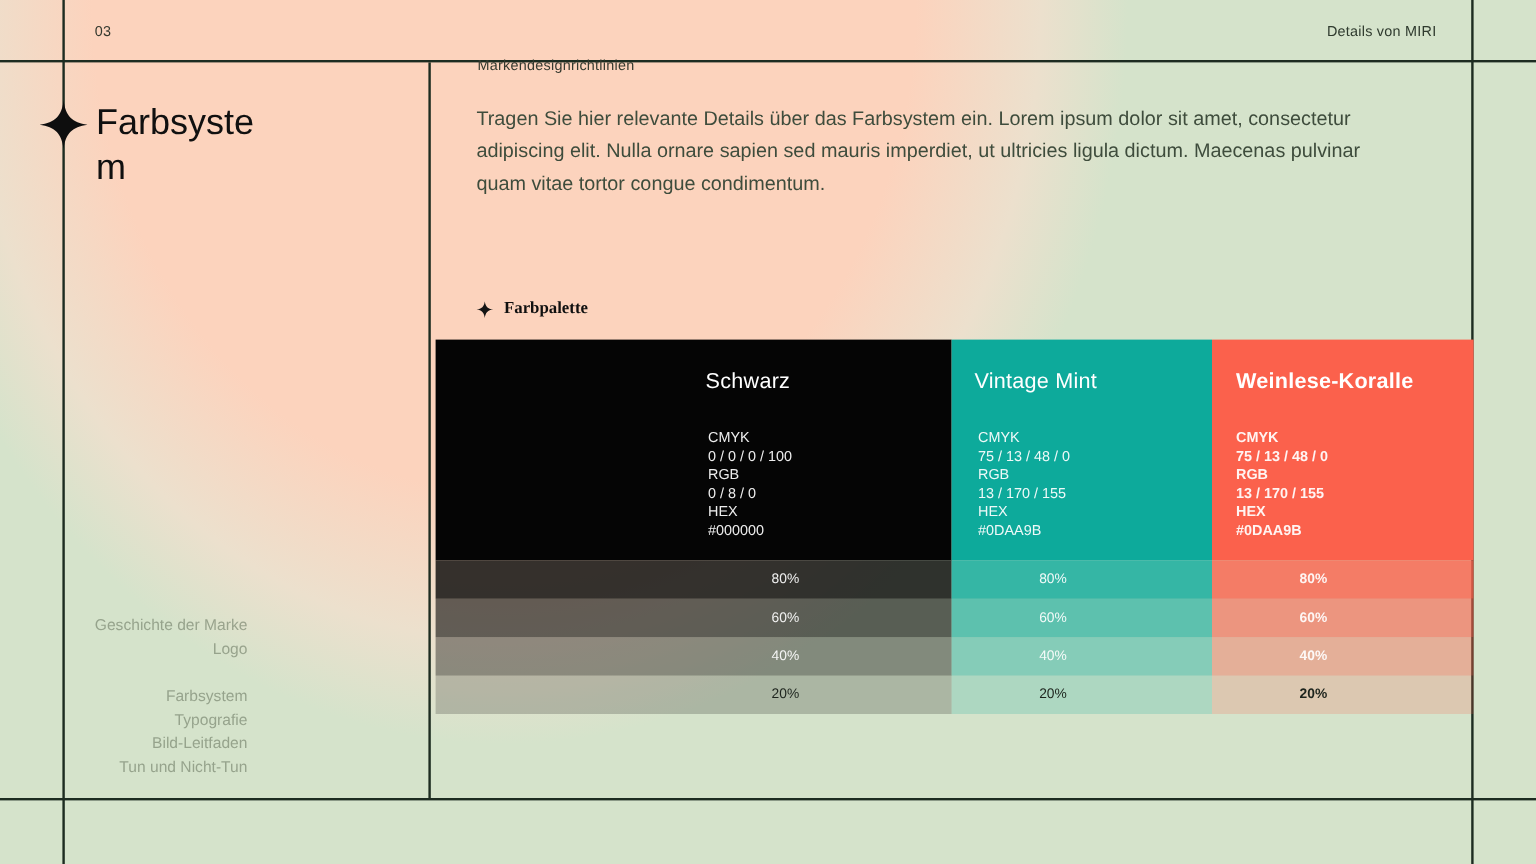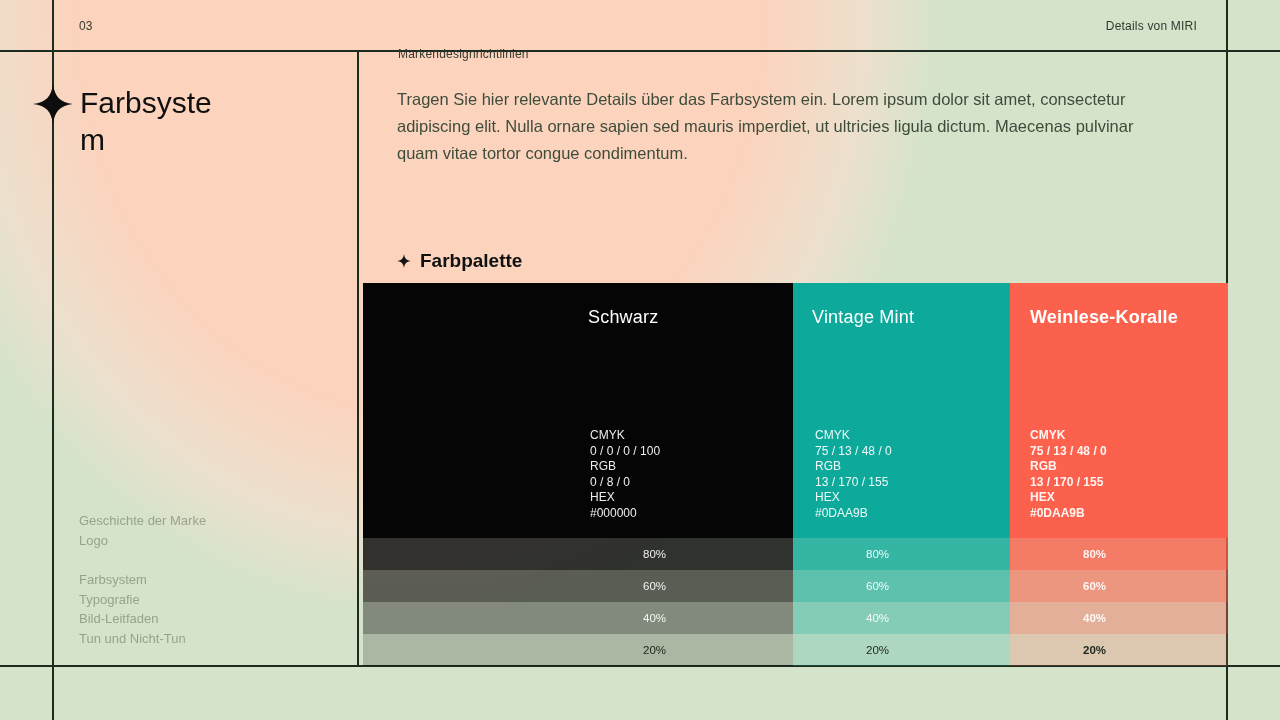--- a/index.html
+++ b/index.html
@@ -17,32 +17,32 @@
   
   .hdr-text{position:absolute;top:19px;font-size:12px;color:#35392f;letter-spacing:.2px;}
   .hdr-num{left:79px;}
   .hdr-title{left:398px;margin-top:28px;}
   .hdr-credit{right:83px;color:#2f3a2e;}
   
   .big-sparkle{position:absolute;left:33px;top:84px;width:40px;height:40px;}
   .side-title{position:absolute;left:80px;top:84px;width:144px;font-size:30px;line-height:37px;
     color:#101010;overflow-wrap:anywhere;word-break:break-word;}
   .side-nav{position:absolute;left:79px;top:511px;font-size:13px;line-height:19.5px;
-    color:rgba(98,111,90,.55);}
+    color:rgba(98,111,90,.55);text-align:right;}
   .nav-group{margin:0 0 20px 0;padding:0;list-style:none;}
   .nav-group li{cursor:default;}
   
   .intro{position:absolute;left:397px;top:86px;width:740px;font-size:16.5px;line-height:27px;
     color:#3e4c3c;}
   
   .palette-head{position:absolute;left:397px;top:250px;display:flex;align-items:center;gap:9px;}
-  .palette-head .txt{font-size:19px;font-weight:600;color:#101010;}
+  .palette-head .txt{font-size:14px;font-weight:600;color:#101010;font-family:Liberation Serif, serif;}
   .small-sparkle{width:14px;height:14px;display:block;}
   
-  .palette{position:absolute;left:363px;top:283px;width:865px;height:383px;display:flex;}
+  .palette{position:absolute;left:363px;top:283px;width:865px;height:312px;display:flex;}
   .card{display:flex;flex-direction:column;}
   .card-0{width:430px;} .card-1{width:217px;} .card-2{width:218px;font-weight:bold;}
   .swatch{position:relative;height:255px;}
   .card-0 .swatch{background:#050505;}
   .card-1 .swatch{background:#0daa9b;}
   .card-2 .swatch{background:#fb614c;}
   .swatch .name{position:absolute;top:24px;font-size:18px;color:#ffffff;letter-spacing:.2px;}
   .card-0 .name{left:225px;} .card-1 .name{left:19px;} .card-2 .name{left:20px;}
   .specs{position:absolute;bottom:17px;font-size:12px;line-height:15.5px;color:rgba(255,255,255,.93);}
   .card-0 .specs{left:227px;} .card-1 .specs{left:22px;} .card-2 .specs{left:20px;}

